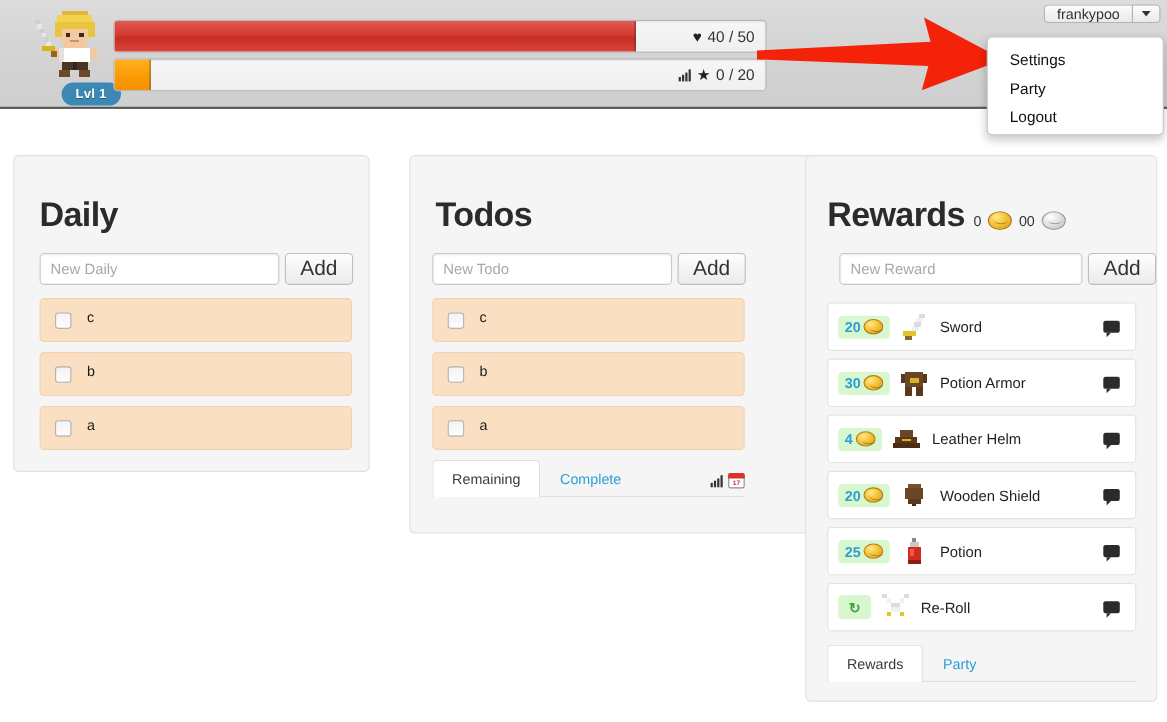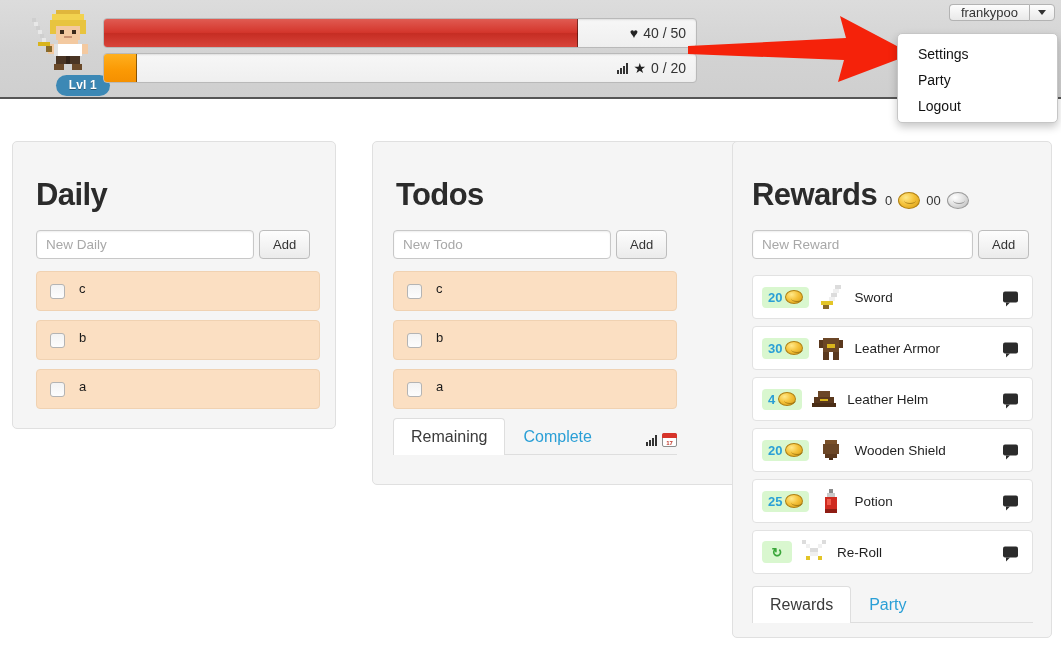--- a/index.html
+++ b/index.html
@@ -160,41 +160,41 @@
   .coin.silver::after {
     content:""; position:absolute; left:5px; top:4px; width:12px; height:6px;
     border-bottom:1px solid rgba(90,90,90,.55); border-radius:50%;
   }
   .coin.small { width: 18px; height: 14px; }
 
   
   .add-row { display: flex; align-items: stretch; }
   #daily-panel .add-row  { margin: 17px 0 0 23px; }
   #todos-panel .add-row  { margin: 17px 0 0 20px; }
-  #rewards-panel .add-row{ margin: 17px 0 16px 19px; }
+  #rewards-panel .add-row{ margin: 17px 0 16px 19px; justify-content: flex-end; }
   .new-input {
     height: 29px;
     background: #fff;
     border: 1px solid #c8c8c8;
     border-radius: 4px;
     padding: 0 9px;
     font-size: 13.5px; color: #333;
     font-family: "Liberation Sans", sans-serif;
     box-shadow: inset 0 1px 2px rgba(0,0,0,.07);
     outline: none;
   }
   .new-input::placeholder { color: #a8a8a8; }
   #daily-input   { width: 218px; }
   #todo-input    { width: 218px; }
   #reward-input  { width: 221px; }
   .add-btn {
     height: 29px; margin-left: 5px; padding: 0 13px;
     background: linear-gradient(to bottom,#fdfdfd,#ebebeb);
     border: 1px solid #bdbdbd; border-radius: 4px;
-    font-size: 13px; color: #333;
+    font-size: 19px; color: #333;
     font-family: "Liberation Sans", sans-serif;
     cursor: pointer;
   }
 
   
   .tasks { margin-top: 12px; }
   #daily-panel .tasks { margin-left: 23px; }
   #todos-panel .tasks { margin-left: 20px; }
   .task {
     position: relative;
@@ -220,21 +220,21 @@
 
   
   .tabs {
     display: flex; align-items: flex-end;
     border-bottom: 1px solid #dedede;
     position: relative;
   }
   #todo-tabs { margin: 3px 0 0 20px; width: 284px; }
   #reward-tabs { margin: 12px 0 0 19px; width: 281px; }
   .tab {
-    font-size: 16px; padding: 9px 17px 9px 17px;
+    font-size: 13px; padding: 9px 17px 9px 17px;
     color: #3a3a3a; cursor: pointer;
     border: 1px solid transparent; border-bottom: none;
     border-radius: 4px 4px 0 0;
     margin-bottom: -1px;
   }
   .tab.active { background: #fff; border-color: #dedede; color: #3a3a3a; }
   .tab.link { color: #2a9fd6; }
   .tab-icons { margin-left: auto; display: flex; align-items: center; gap: 5px; padding-bottom: 7px; }
   .cal-icon {
     position: relative; width: 15px; height: 14px;
@@ -477,21 +477,21 @@
       <span class="reward-sprite">
         <svg width="28" height="28" viewBox="0 0 14 14" shape-rendering="crispEdges">
           <rect x="3" y="2" width="8" height="7" fill="#6b4626"></rect>
             <rect x="1" y="3" width="2" height="4" fill="#5a381d"></rect>
           <rect x="11" y="3" width="2" height="4" fill="#5a381d"></rect>
             <rect x="5" y="5" width="4" height="2" fill="#d9b41c"></rect>
           <rect x="3" y="9" width="3" height="4" fill="#5a381d"></rect>
             <rect x="8" y="9" width="3" height="4" fill="#5a381d"></rect>
         </svg>
       </span>
-      <span class="reward-name">Leather Armor</span>
+      <span class="reward-name">Potion Armor</span>
       <span class="comment-icon"></span>
     </div>
 
     <div class="reward">
       <span class="price-pill">
         <span class="price-val">4</span>
         <span class="coin gold small"></span>
       </span>
       <span class="reward-sprite">
         <svg width="28" height="28" viewBox="0 0 14 14" shape-rendering="crispEdges">

